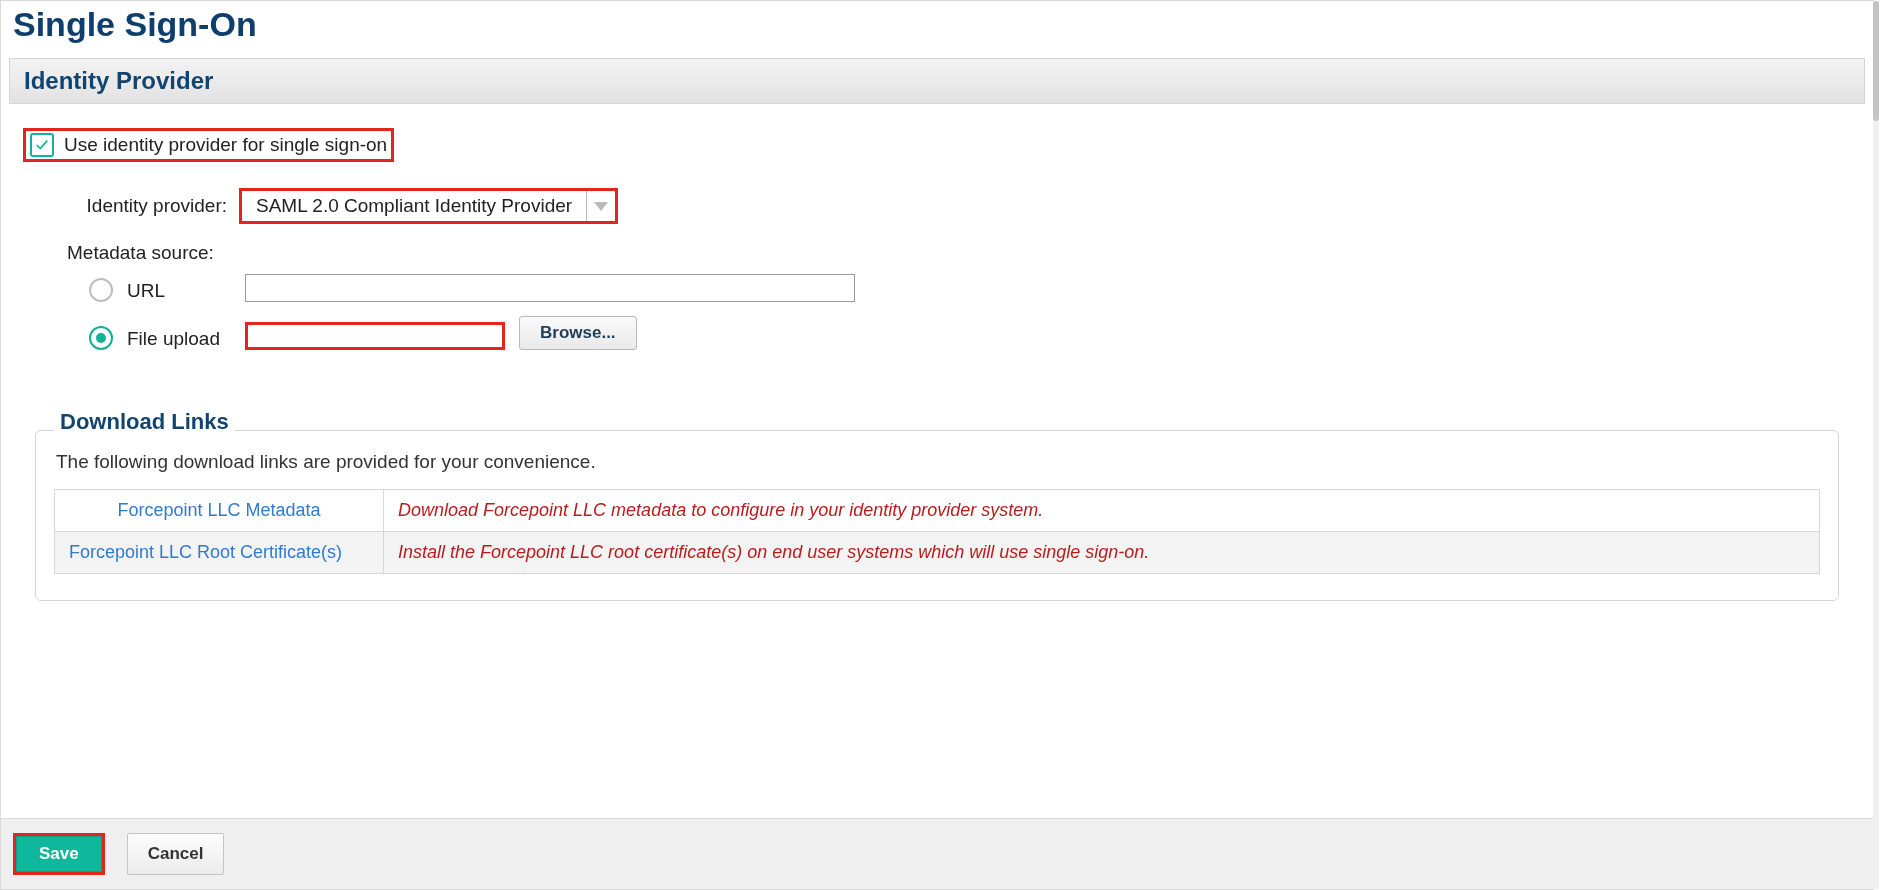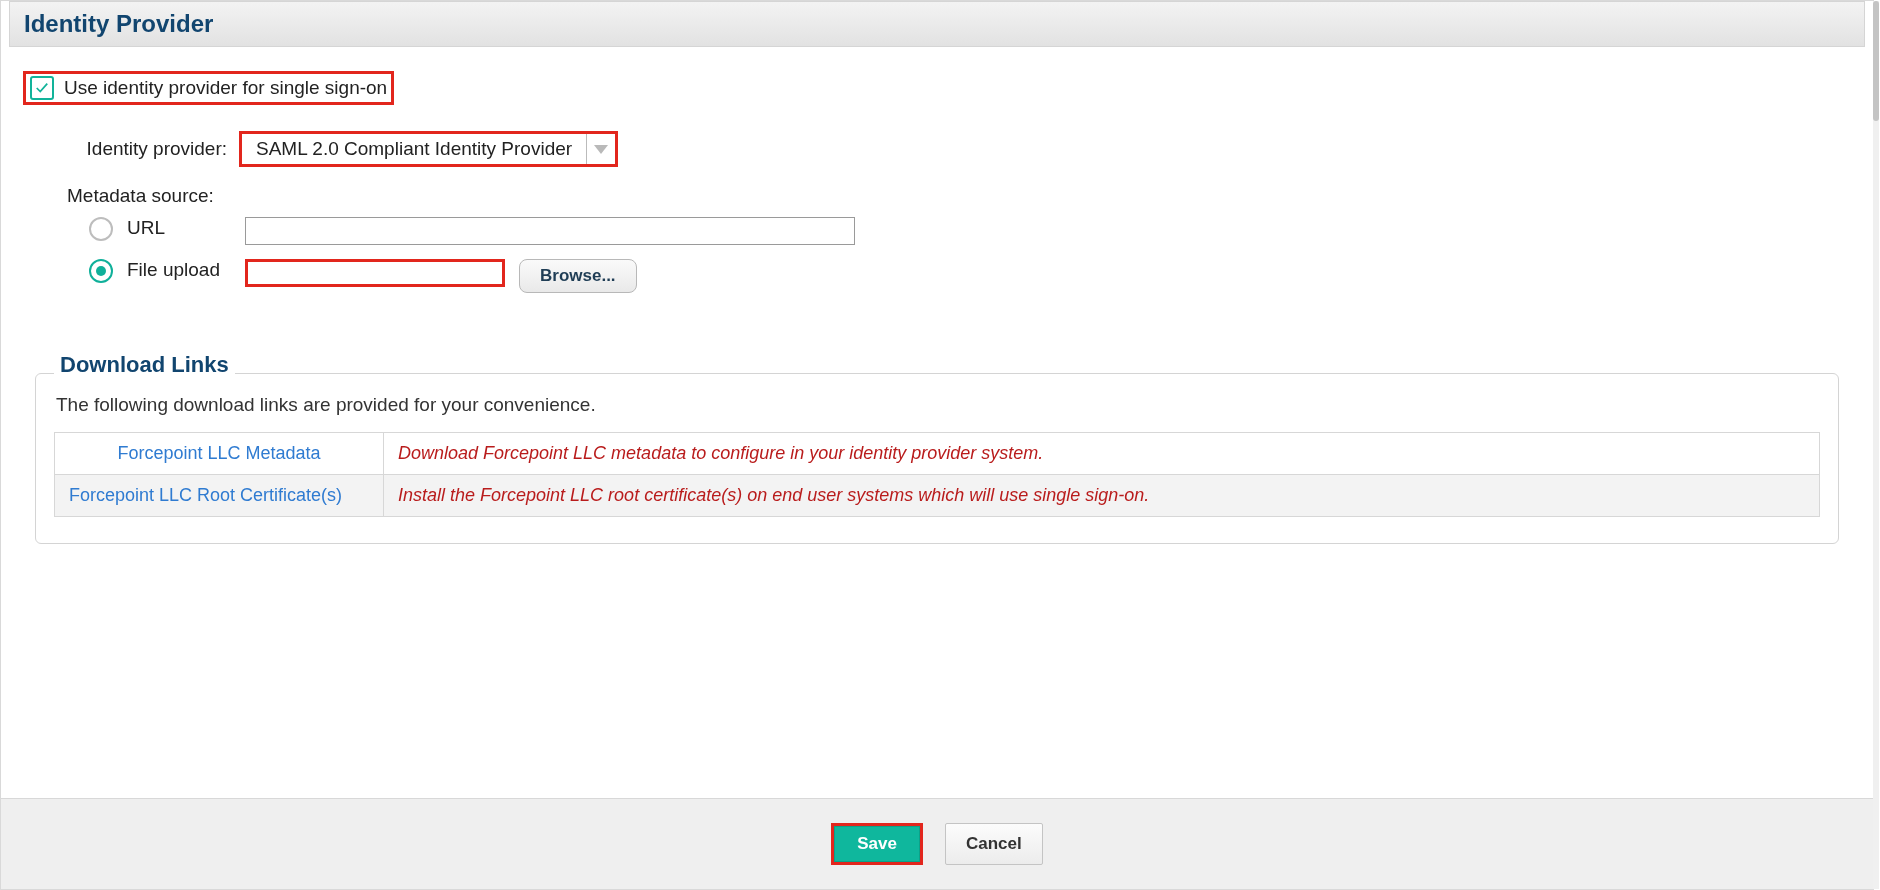--- a/index.html
+++ b/index.html
@@ -16,48 +16,49 @@
   .checkbox-label{font-size:19px;color:#222;}
   .form-area{margin:26px 0 0 44px;font-size:19px;color:#222;}
   .row{display:flex;align-items:center;margin-bottom:18px;}
   .lbl{width:160px;text-align:right;margin-right:12px;}
   .select-wrap{border:3px solid #e2261d;display:flex;align-items:stretch;height:30px;}
   .select-text{padding:2px 14px;border-right:1px solid #bbb;min-width:310px;display:flex;align-items:center;}
   .select-arrow{width:28px;display:flex;align-items:center;justify-content:center;}
   .tri-down{width:0;height:0;border-left:7px solid transparent;border-right:7px solid transparent;border-top:9px solid #b9b9b9;}
   .meta-block{margin-top:6px;}
   .meta-label{margin-left:0;font-size:19px;margin-bottom:10px;}
-  .meta-row{display:flex;align-items:flex-start;margin:4px 0 14px 22px;}
+  .meta-row{display:flex;align-items:flex-end;margin:4px 0 14px 22px;}
   .radio{width:20px;height:20px;border:2px solid #bdbdbd;border-radius:50%;margin-right:14px;display:flex;align-items:center;justify-content:center;}
   .radio.selected{border-color:#10b09a;}
   .radio.selected .dot{width:10px;height:10px;background:#10b09a;border-radius:50%;}
   .opt-label{width:118px;font-size:19px;}
   .text-input{height:28px;border:1px solid #9a9a9a;width:610px;box-sizing:border-box;}
   .file-input{height:28px;border:3px solid #e2261d;width:260px;box-sizing:border-box;background:#fff;}
-  .browse-btn{margin-left:14px;height:34px;padding:0 20px;border:1px solid #b8b8b8;border-radius:8px;background:linear-gradient(#fafafa,#e9e9e9);font-size:17px;font-weight:bold;color:#1f3d55;cursor:pointer;}
+  .browse-btn{margin-left:14px;height:34px;padding:0 20px;border:1px solid #b8b8b8;border-radius:3px;background:linear-gradient(#fafafa,#e9e9e9);font-size:17px;font-weight:bold;color:#1f3d55;cursor:pointer;}
   .fieldset{border:1px solid #d4d4d4;border-radius:6px;margin:80px 12px 0 12px;padding:10px 18px 26px 18px;position:relative;}
   .legend{position:relative;top:-22px;background:#fff;display:inline-block;padding:0 6px;font-size:22px;font-weight:bold;color:#11456f;}
   .legend-wrap{margin-top:-10px;}
   .fs-desc{font-size:19px;color:#333;margin:-6px 0 16px 2px;}
   table.links{width:100%;border-collapse:collapse;}
   table.links td{border:1px solid #d7d7d7;padding:10px 14px;font-size:18px;}
   table.links tr:nth-child(even) td{background:#f3f3f3;}
   table.links td.link a{color:#2f7bd1;text-decoration:none;}
   table.links td.desc{font-style:italic;color:#b91c1c;}
-  .footer{position:absolute;left:0;right:0;bottom:0;background:#efefef;border-top:1px solid #d8d8d8;padding:24px 12px;display:flex;gap:22px;justify-content:center;}
+  .footer{position:absolute;left:0;right:0;bottom:0;background:#efefef;border-top:1px solid #d8d8d8;padding:14px 12px;display:flex;gap:22px;}
   .save-wrap{border:3px solid #e2261d;display:inline-block;}
   .save-btn{background:#0fb79d;color:#fff;border:1px solid #0aa189;font-weight:bold;font-size:17px;padding:7px 22px;cursor:pointer;}
   .cancel-btn{background:linear-gradient(#fcfcfc,#ececec);border:1px solid #c4c4c4;border-radius:2px;font-weight:bold;font-size:17px;color:#333;padding:8px 20px;cursor:pointer;}
   .scrollbar{position:absolute;top:0;right:-6px;width:6px;height:100%;background:#f0f0f0;}
   .scrollbar .thumb{position:absolute;top:0;width:6px;height:120px;background:#c4c4c4;border-radius:3px;}
 </style>
 </head>
 <body>
 
 <div class="page">
+  <h1 class="page-title">Single Sign-On</h1>
 
   <div class="section-header">
     <h2>Identity Provider</h2>
   </div>
 
   <div class="content">
 
     <span class="hl">
       <span class="checkbox-box">
         <svg viewBox="0 0 16 16">

